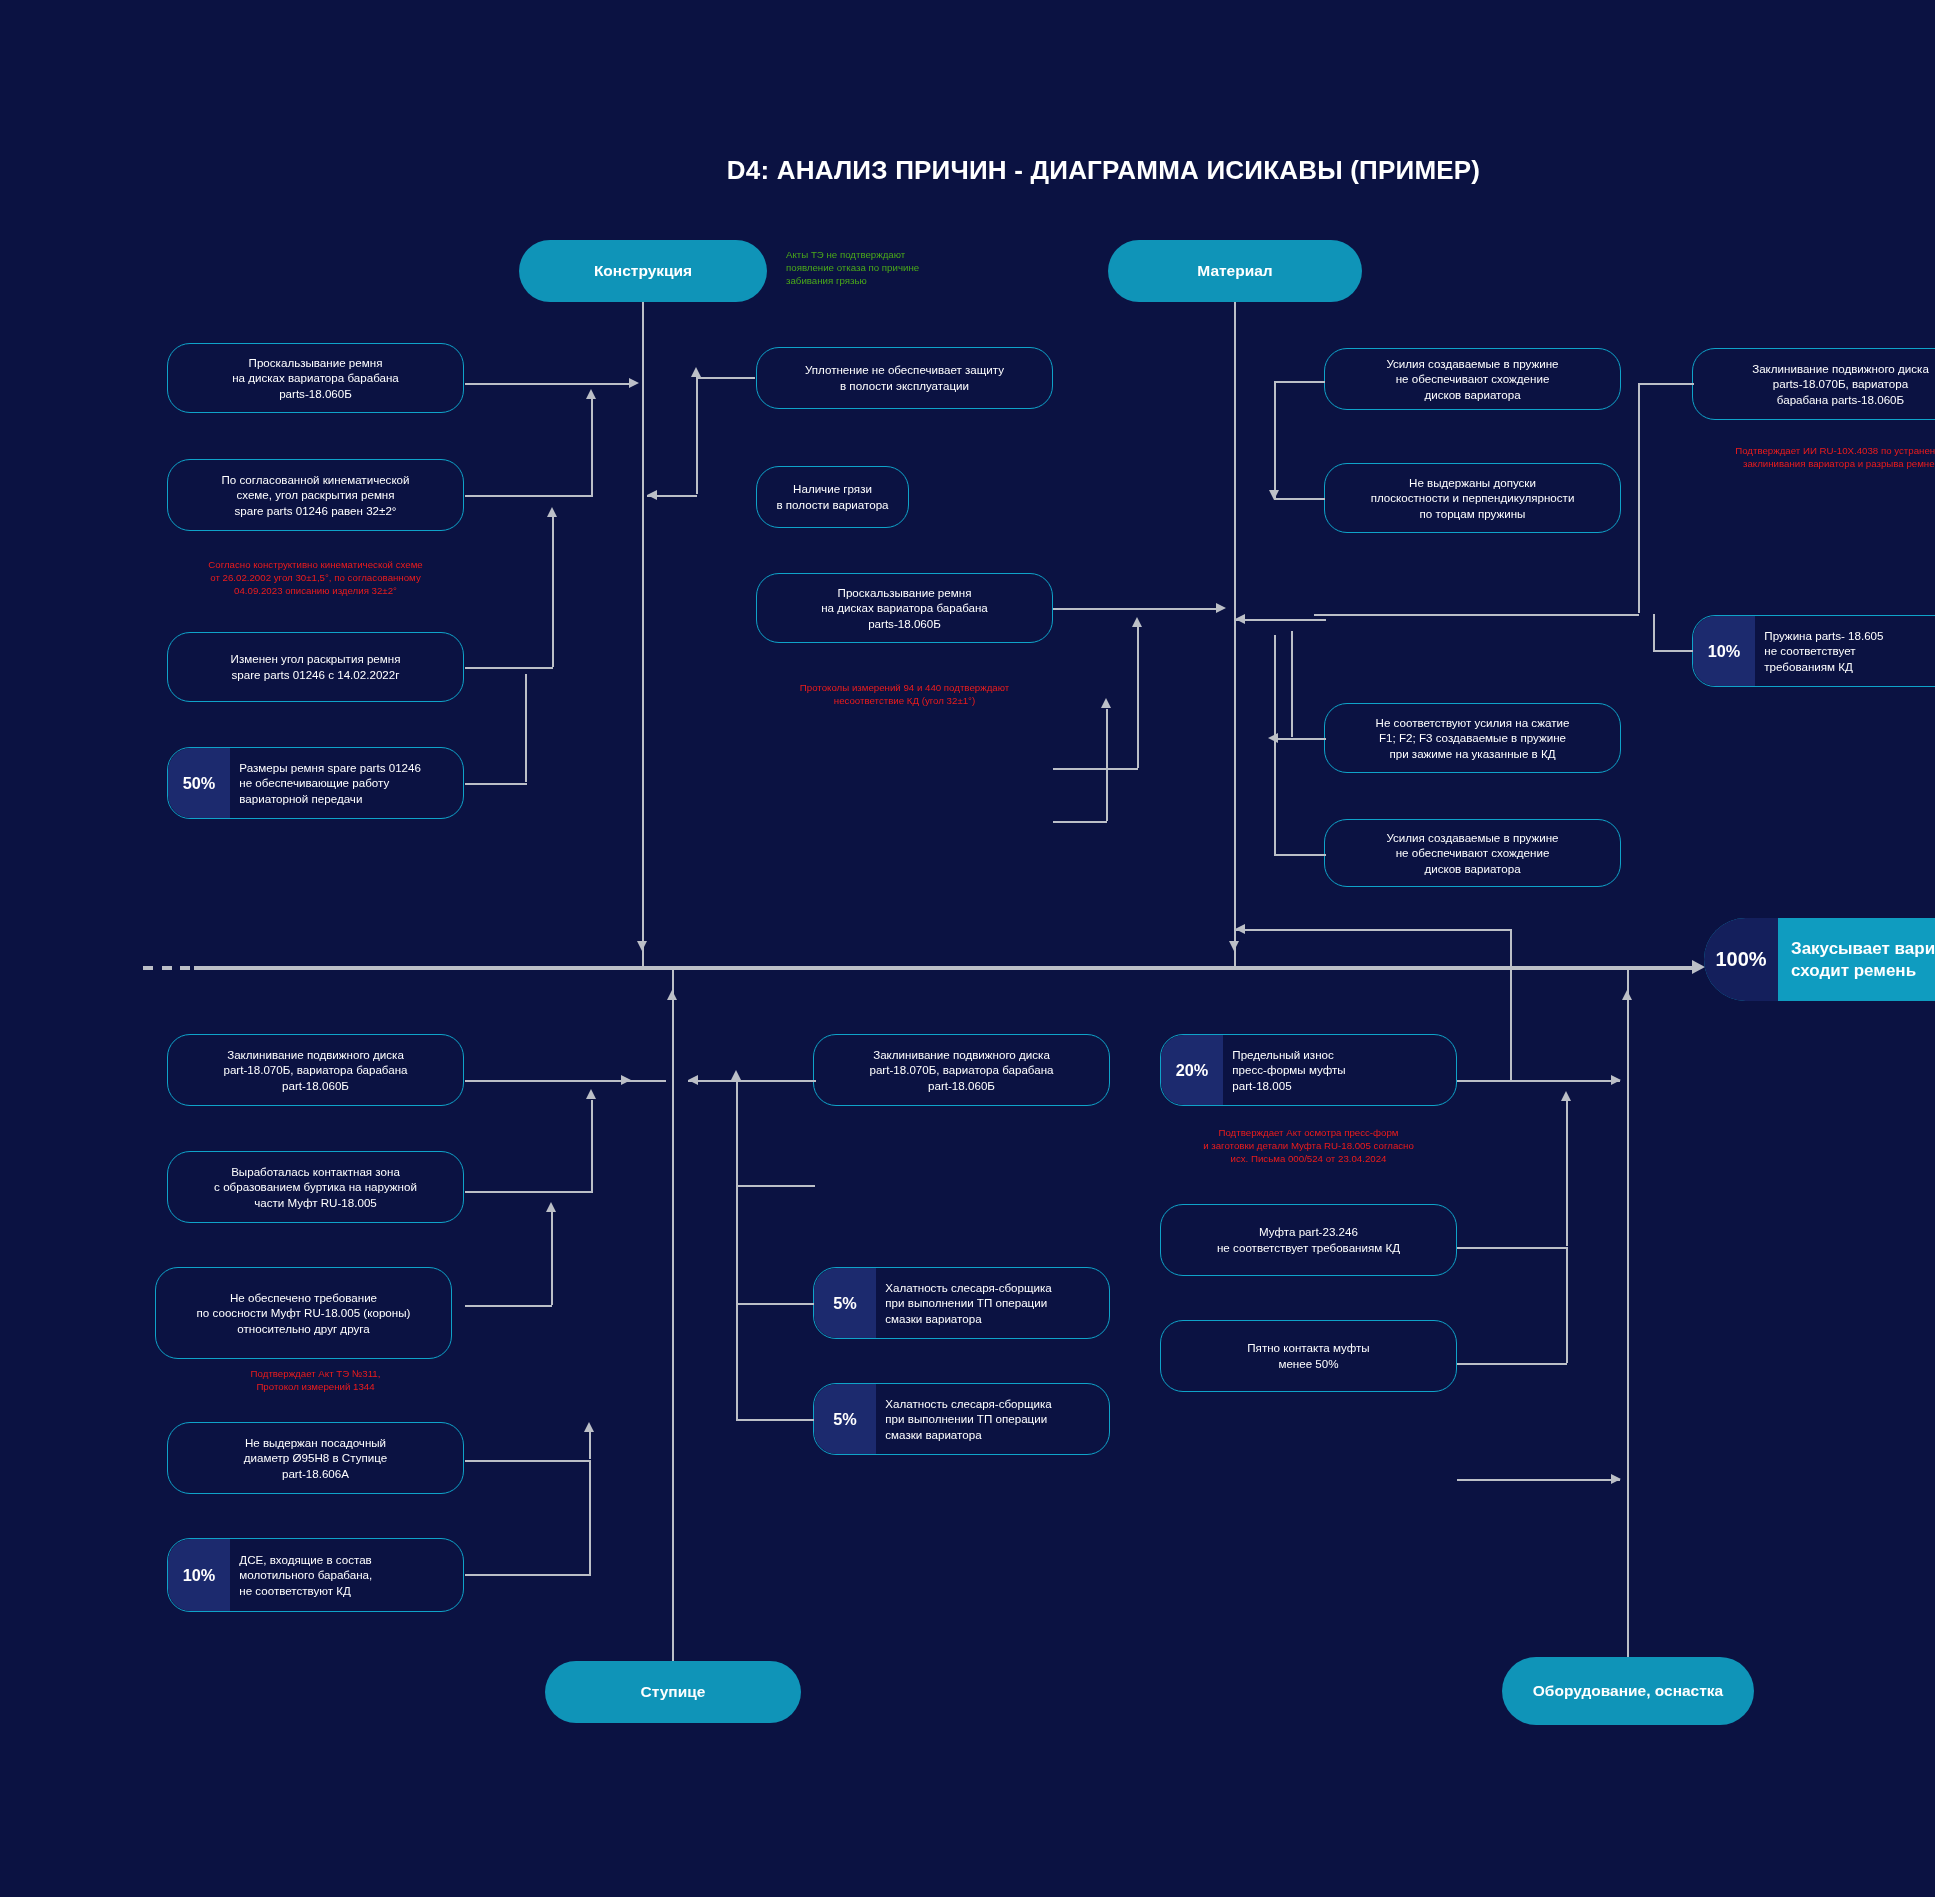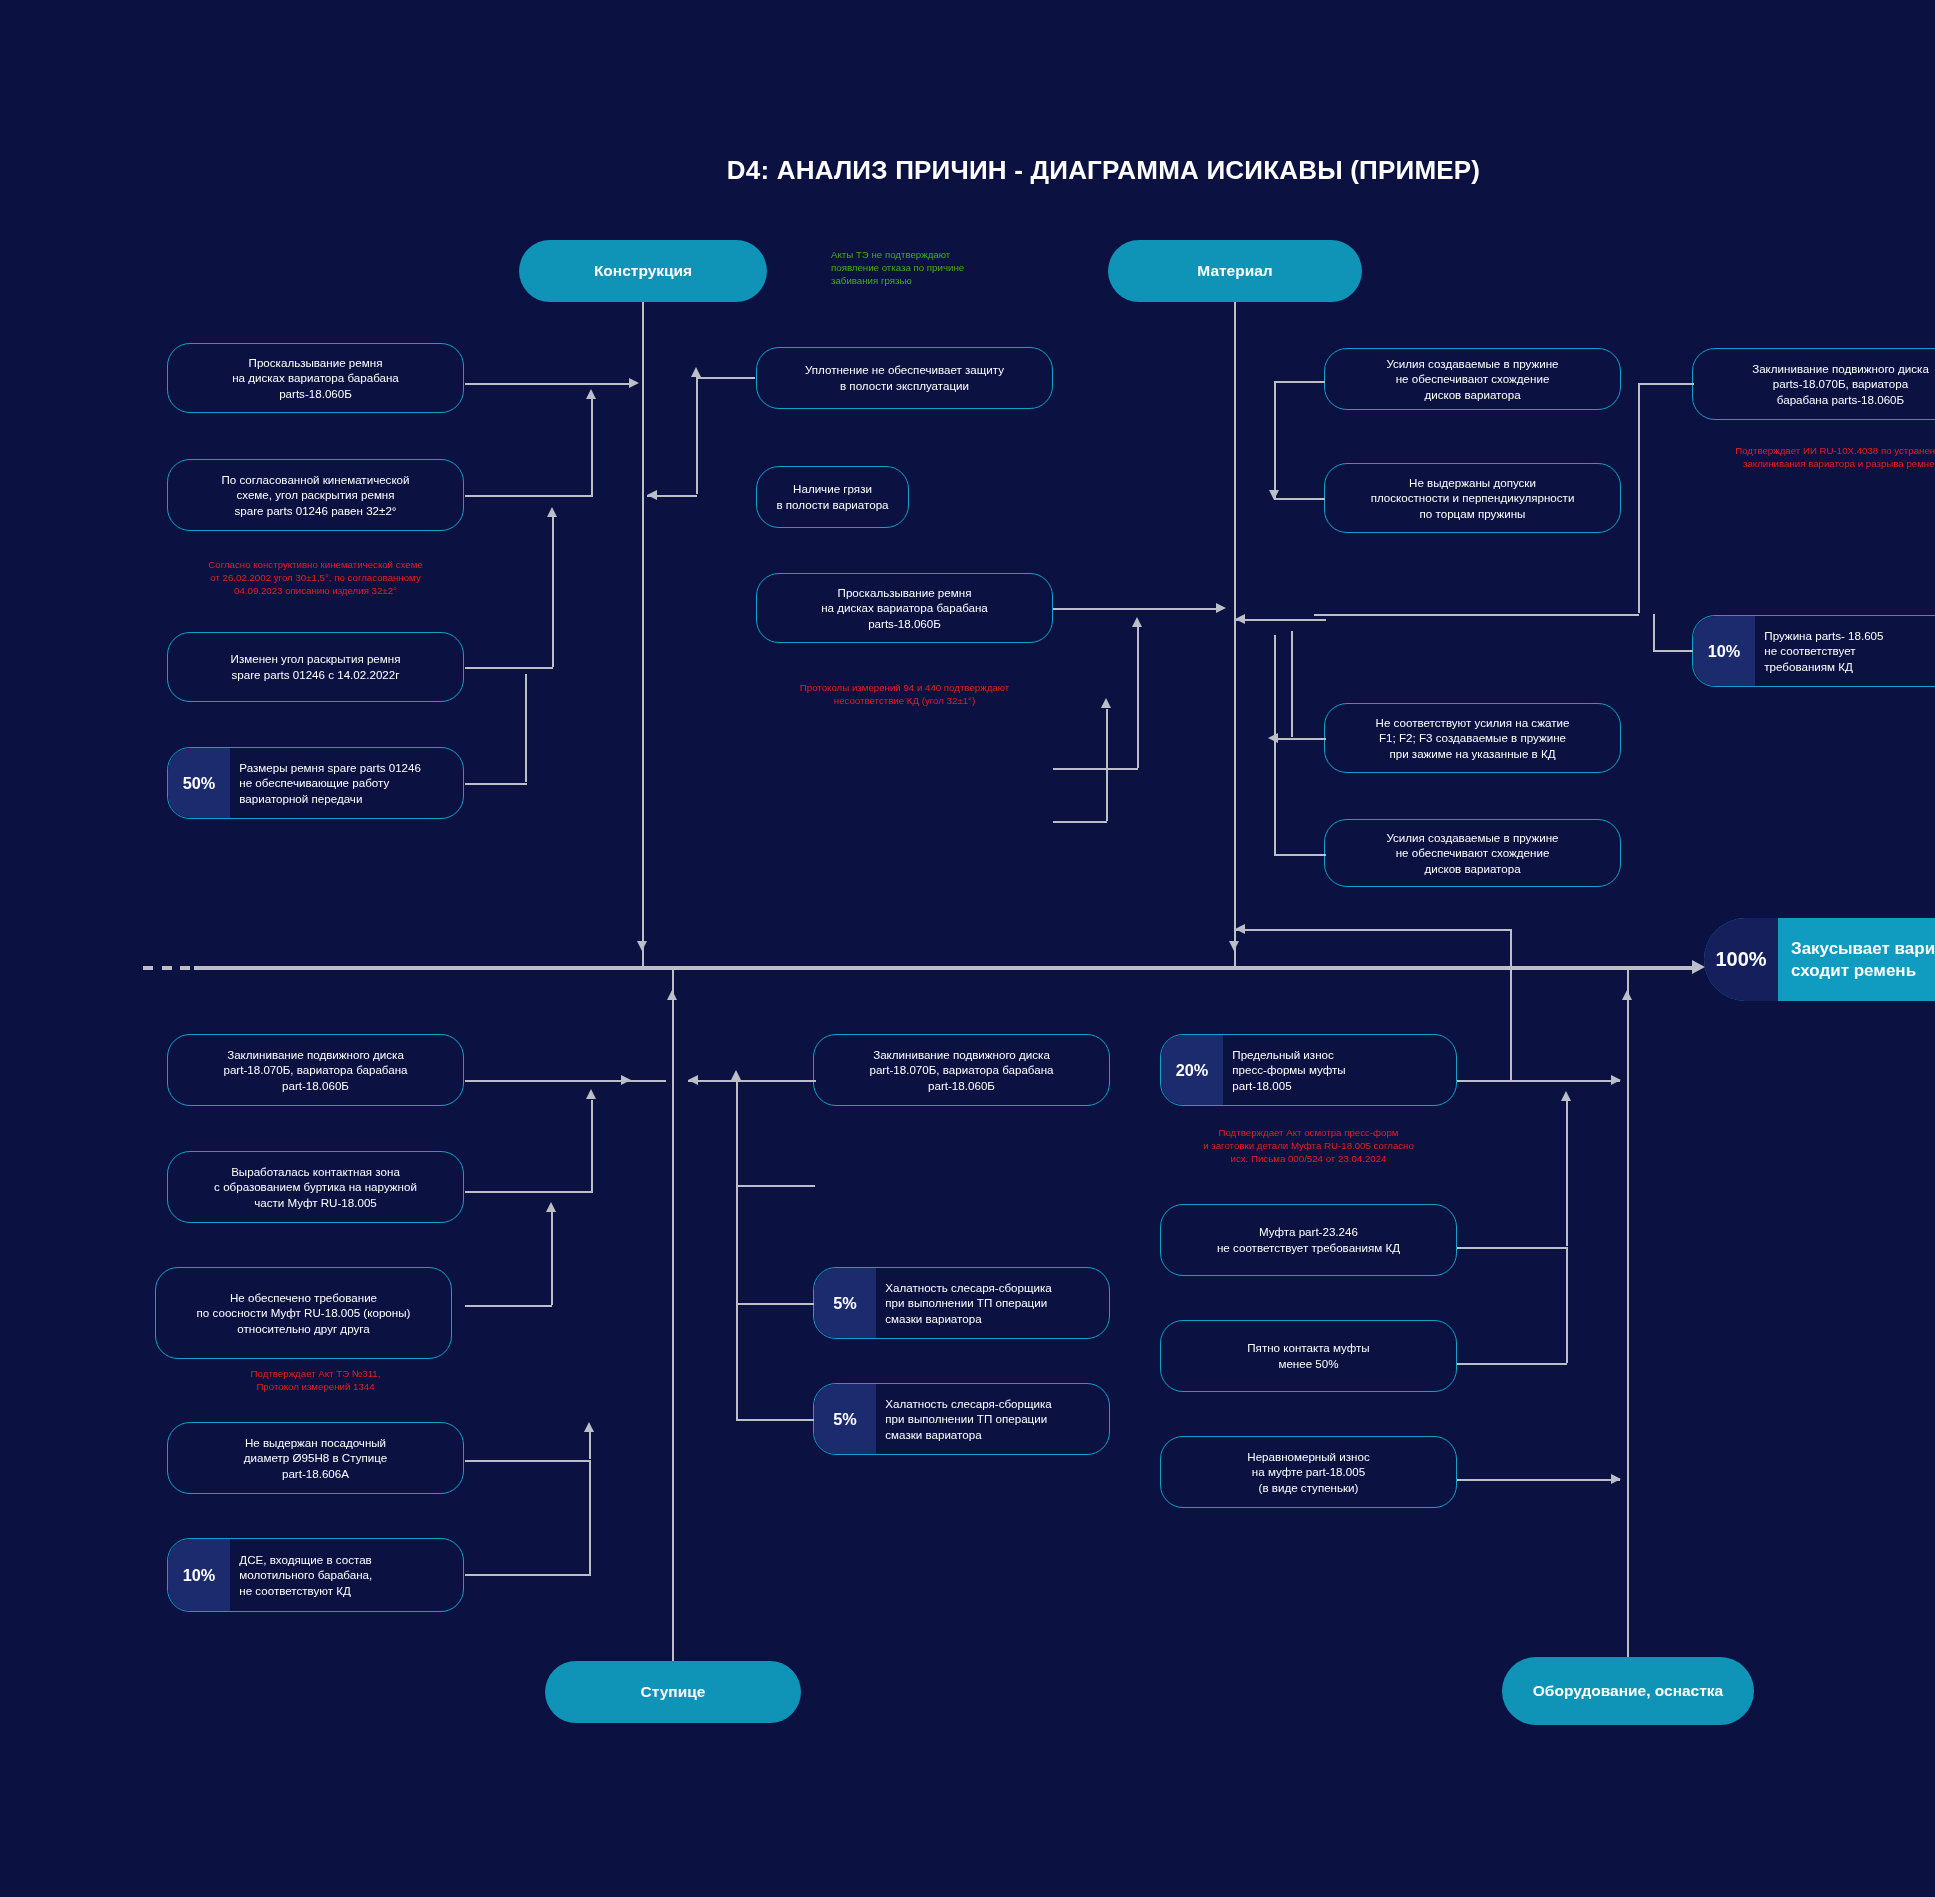--- a/index.html
+++ b/index.html
@@ -128,21 +128,21 @@
 
   
   .note {
     position: absolute;
     font-size: 9.7px;
     line-height: 1.36;
     text-align: center;
     white-space: pre-line;
   }
   .note.red   { color: #ee1c1c; }
-  .note.green { color: #4aa919; margin-left: 45px; }
+  .note.green { color: #4aa919; }
 
   
   .ln {
     position: absolute;
     background: #bcbfc7;
   }
   .ln.h { height: 1.9px; }
   .ln.v { width: 1.9px; }
   .spine {
     position: absolute;
@@ -450,25 +450,20 @@
 part-18.005</div>
   </div>
   <div class="box" style="left:1160px; top:1204px; width:297px; height:72px;">
     <div class="txt">Муфта part-23.246
 не соответствует требованиям КД</div>
   </div>
   <div class="box" style="left:1160px; top:1320px; width:297px; height:72px;">
     <div class="txt">Пятно контакта муфты
 менее 50%</div>
   </div>
-  <div class="box" style="left:1160px; top:1436px; width:297px; height:72px;">
-    <div class="txt">Неравномерный износ
-на муфте part-18.005
-(в виде ступеньки)</div>
-  </div>
 
   <div class="note red" style="left:1140px; top:1126px; width:337px;">Подтверждает Акт осмотра пресс-форм
 и заготовки детали Муфта RU-18.005 согласно
 исх. Письма 000/524 от 23.04.2024</div>
 
   <div class="ln h" style="left:1457px; top:1080px; width:163px;"></div>
   <div class="ar right" style="left:1611px; top:1075px;"></div>
 
   <div class="ln h" style="left:1457px; top:1247px; width:110px;"></div>
   <div class="ln v" style="left:1566px; top:1101px; height:145px;"></div>

